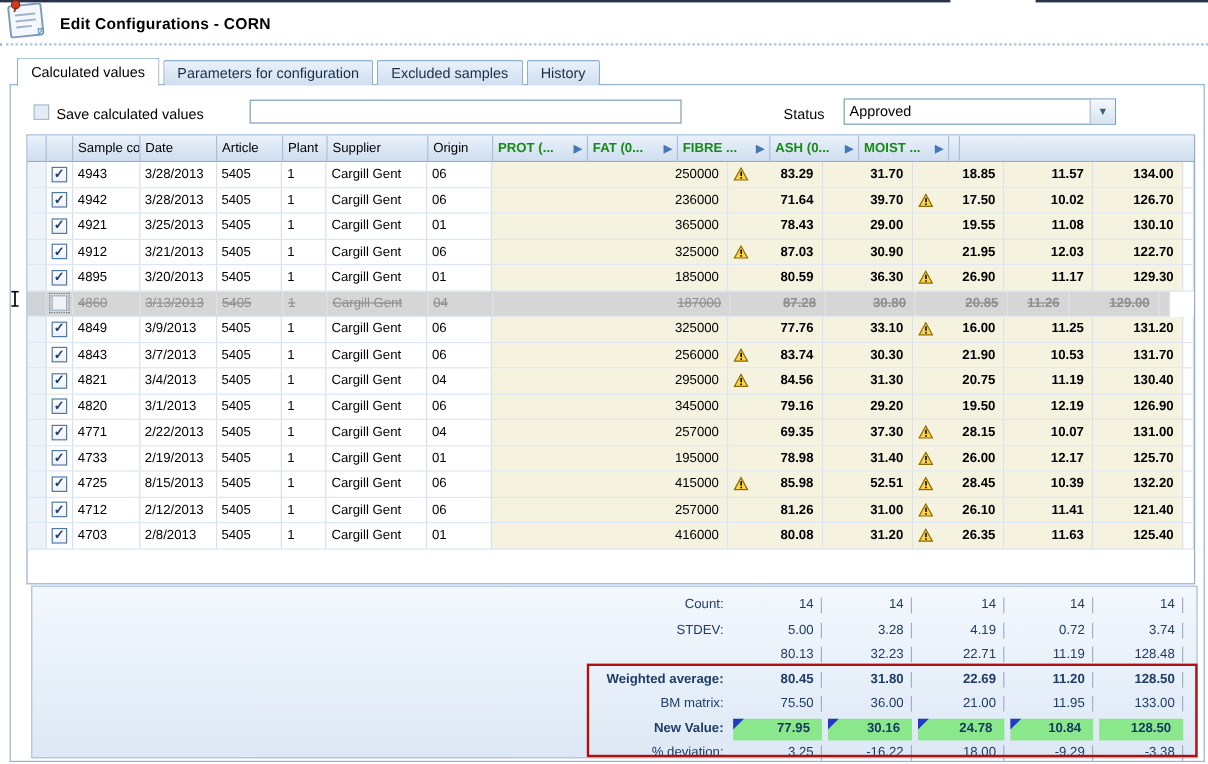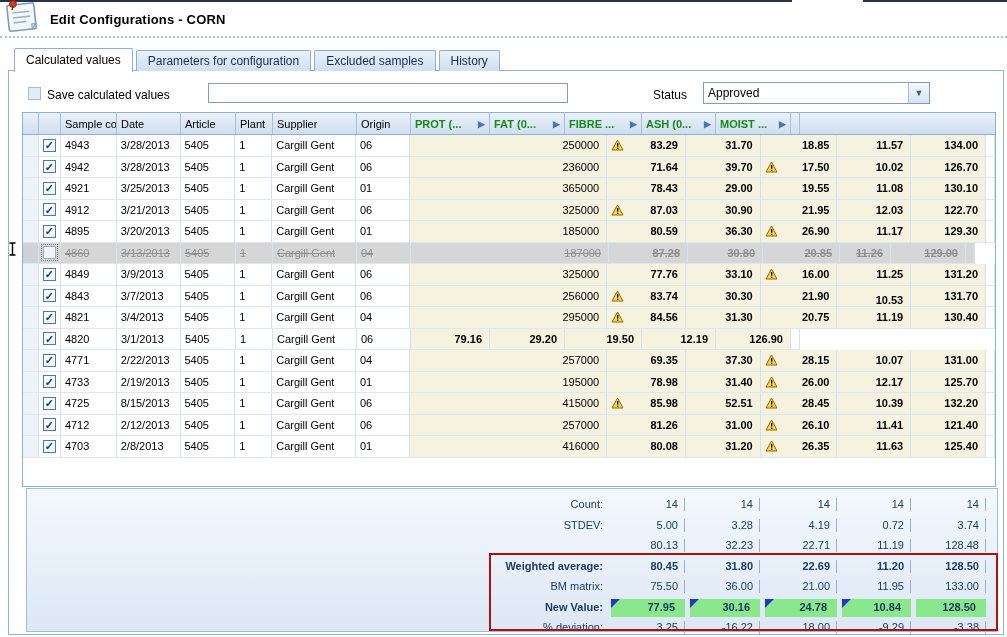--- a/index.html
+++ b/index.html
@@ -558,21 +558,21 @@
             </svg>
           </span>
           <span class="val">83.74</span>
         </div>
         <div class="cell num cream bold" style="width: 75px;">
           <span class="val">30.30</span>
         </div>
         <div class="cell num cream bold" style="width: 77px;">
           <span class="val">21.90</span>
         </div>
-        <div class="cell num cream bold" style="width: 74px; align-items: flex-end;">
+        <div class="cell num cream bold" style="width: 74px;">
           <span class="val">10.53</span>
         </div>
         <div class="cell num cream bold" style="width: 75px;">
           <span class="val">131.70</span>
         </div>
         <div class="cell " style="width: 6px;"></div>
       </div>
       <div class="grow">
         <div class="cell ind" style="width: 16px;"></div>
         <div class="cell chk" style="width: 22px;">
@@ -642,20 +642,23 @@
           <span>5405</span>
         </div>
         <div class="cell " style="width: 37px;">
           <span>1</span>
         </div>
         <div class="cell " style="width: 84px;">
           <span>Cargill Gent</span>
         </div>
         <div class="cell " style="width: 54px;">
           <span>06</span>
+        </div>
+        <div class="cell num cream" style="width: 198px;">
+          <span class="val">345000</span>
         </div>
         <div class="cell num cream bold" style="width: 79px;">
           <span class="val">79.16</span>
         </div>
         <div class="cell num cream bold" style="width: 75px;">
           <span class="val">29.20</span>
         </div>
         <div class="cell num cream bold" style="width: 77px;">
           <span class="val">19.50</span>
         </div>

